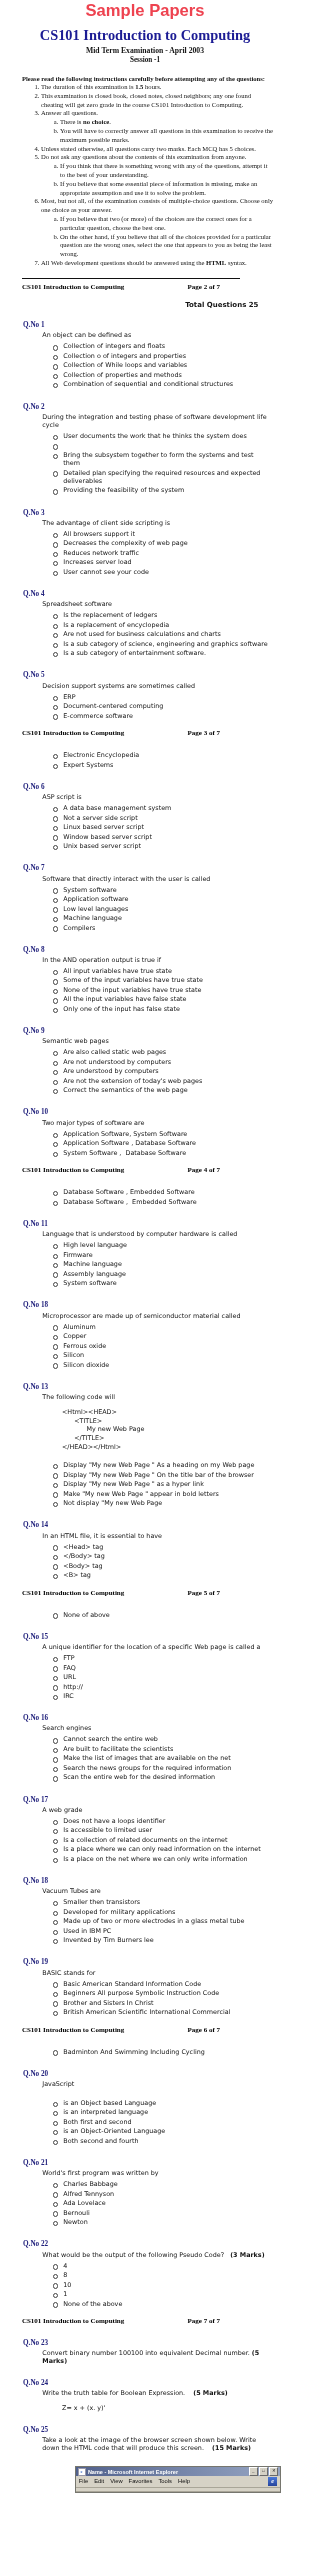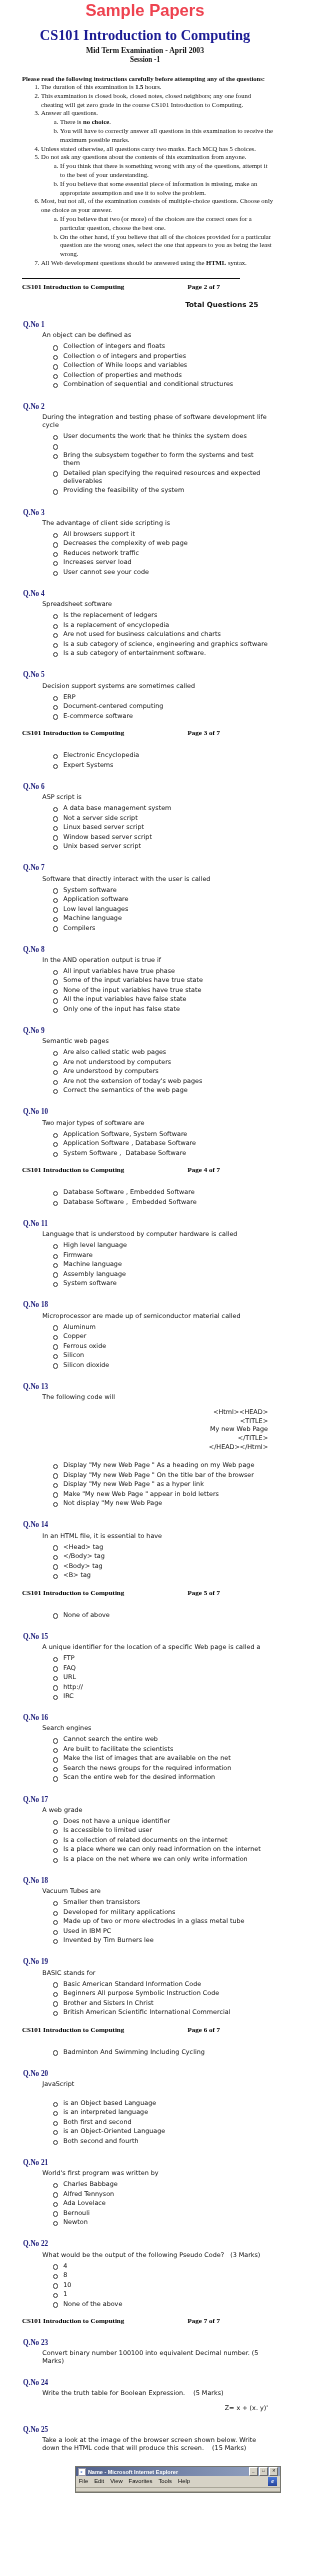--- a/index.html
+++ b/index.html
@@ -16,23 +16,23 @@
   ol.subs>li{margin:0;}
   .divider{height:1.1px;background:#111;margin:10px 50px 3.3px 22px;}
   .page-break{display:flex;justify-content:space-between;font:bold 7px "Liberation Serif",serif;color:#000;}
   .page-break.first{margin:4.4px 70px 5.5px 22px;}
   .pb-in{margin:8.8px 48px 13.3px -1.1px;}
   .totalq{font:bold 7px "DejaVu Sans",sans-serif;text-align:right;margin:10px 31.5px 8.8px 0;}
   #questions{margin:0 22px 0 23px;}
   .qblock{margin-bottom:13.3px;margin-top:12px;}
   .qlabel{font:bold 7.2px "Liberation Serif",serif;color:#23237d;margin-bottom:2.2px;}
   .qtext{font:6.4px/8.3px "DejaVu Sans",sans-serif;margin-left:19.3px;white-space:pre-wrap;}
-  .qtext b{font-weight:normal;}
+  .qtext b{font-weight:bold;}
   .spacer{height:7.7px;}
-  .qcode{font:6.4px/8.8px "DejaVu Sans",sans-serif;white-space:pre;margin:6.6px 0 8.8px 39px;text-align:right;}
+  .qcode{font:6.4px/8.8px "DejaVu Sans",sans-serif;white-space:pre;margin:6.6px 0 8.8px 39px;}
   .opts{margin-top:2.2px;}
   .opt{display:flex;margin-left:30px;padding:0.6px 0;}
   .bullet{width:3.3px;height:3.3px;border:0.6px solid #444;border-radius:50%;margin:2.8px 5px 0 0;flex-shrink:0;}
   .optext{font:6.4px/8.3px "DejaVu Sans",sans-serif;white-space:pre-wrap;}
   
   .ie-window{width:204px;margin:4.4px 0 0 75px;border:0.6px solid #76766e;background:#d6d2c6;font-family:"Liberation Sans","DejaVu Sans",sans-serif;}
   .ie-titlebar{height:9.4px;display:flex;align-items:center;padding:0 1.7px;background:linear-gradient(90deg,#51618c,#98a7c4);color:#fff;}
   .ie-doc{width:6px;height:6px;background:#fff;border:0.6px solid #99a;color:#2b5fc0;font:bold 5px/5.5px "Liberation Serif",serif;text-align:center;margin-right:2.2px;flex-shrink:0;}
   .ie-title{flex:1;font:bold 5.5px "Liberation Sans",sans-serif;white-space:nowrap;overflow:hidden;}
   .wbtn{width:7.2px;height:6.6px;background:#d6d2c6;border:0.6px solid;border-color:#fff #6a6a6a #6a6a6a #fff;color:#222;font-size:4.4px;line-height:5.5px;text-align:center;margin-left:1.1px;}
@@ -262,21 +262,21 @@
             <span class="optext">Compilers</span>
           </div>
         </div>
       </div>
       <div class="qblock">
         <div class="qlabel">Q.No 8</div>
         <div class="qtext"><span>In the AND operation output is true if</span></div>
         <div class="opts">
           <div class="opt">
             <span class="bullet"></span>
-            <span class="optext">All input variables have true phase</span>
+            <span class="optext">All input variables have true state</span>
           </div>
           <div class="opt">
             <span class="bullet"></span>
             <span class="optext">Some of the input variables have true state</span>
           </div>
           <div class="opt">
             <span class="bullet"></span>
             <span class="optext">None of the input variables have true state</span>
           </div>
           <div class="opt">
@@ -509,21 +509,21 @@
             <span class="optext">Scan the entire web for the desired information</span>
           </div>
         </div>
       </div>
       <div class="qblock">
         <div class="qlabel">Q.No 17</div>
         <div class="qtext"><span>A web grade</span></div>
         <div class="opts">
           <div class="opt">
             <span class="bullet"></span>
-            <span class="optext">Does not have a unique identifier</span>
+            <span class="optext">Does not have a loops identifier</span>
           </div>
           <div class="opt">
             <span class="bullet"></span>
             <span class="optext">Is accessible to limited user</span>
           </div>
           <div class="opt">
             <span class="bullet"></span>
             <span class="optext">Is a collection of related documents on the internet</span>
           </div>
           <div class="opt">

